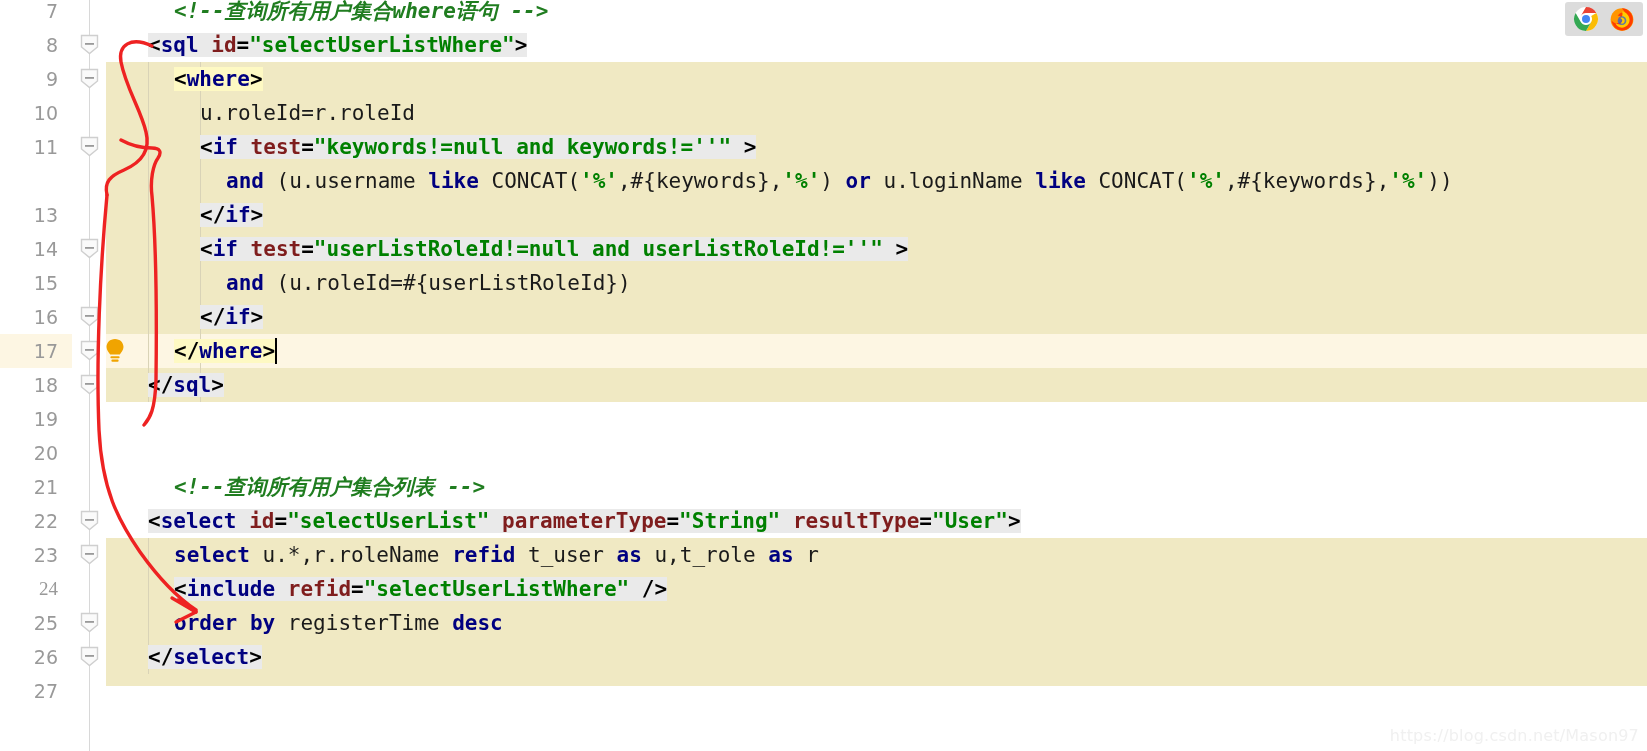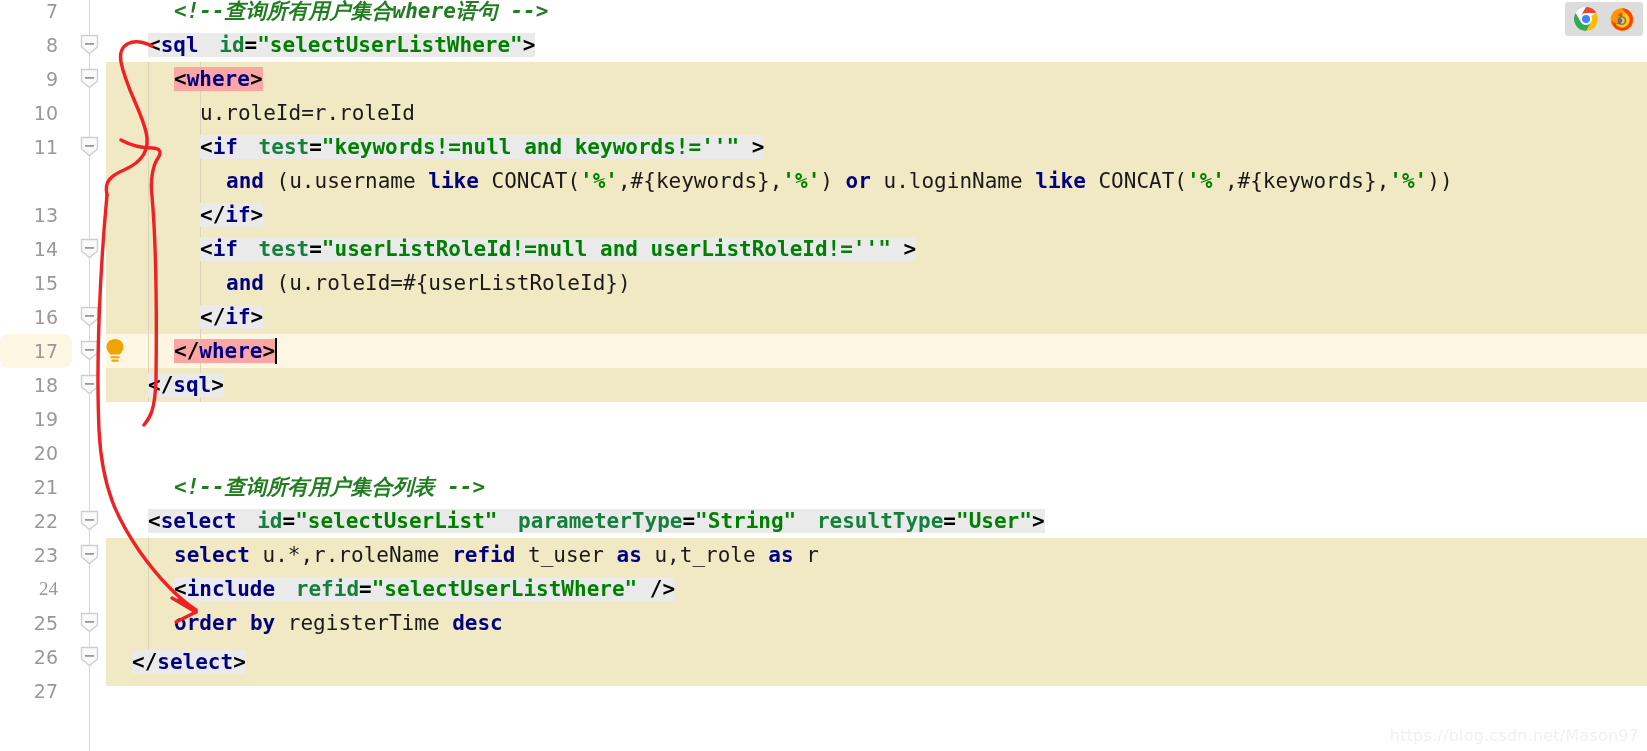--- a/index.html
+++ b/index.html
@@ -62,29 +62,29 @@
     display:flex;align-items:center;
     white-space:pre;
     font-size:21px;
     font-family:"DejaVu Sans Mono","Liberation Mono",monospace;
     z-index:2;
   }
   .line .seg{display:inline-block;}
   
   .t-punct{color:#000000;font-weight:bold;}
   .t-tag{color:#000080;font-weight:bold;}
-  .t-attr{color:#15803d;font-weight:bold;margin-left:8px;}
+  .t-attr{color:#7f1d1d;font-weight:bold;}
   .t-str{color:#008000;font-weight:bold;}
   .t-plain{color:#1a1a1a;}
   .t-kw{color:#000080;font-weight:bold;}
   .t-pct{color:#008000;font-weight:bold;}
   .t-comment{color:#207d20;font-style:italic;font-weight:bold;}
   
   .bg-tagline{background:#eaeaea;}
-  .bg-match{background:#fca5a5;}
+  .bg-match{background:#fef9c3;}
   .caret{
     display:inline-block;width:2px;height:26px;background:#000;
     vertical-align:middle;margin-left:0px;
   }
   
   .anno{
     position:absolute;left:0;top:0;width:1647px;height:751px;
     z-index:9;pointer-events:none;
   }
   
@@ -138,36 +138,36 @@
       <div class="line" style="top: 300px; padding-left: 94px;"><span class="seg bg-tagline"><span class="t-punct">&lt;/</span><span class="t-tag">if</span><span class="t-punct">&gt;</span></span></div>
       <div class="line" style="top: 334px; padding-left: 68px;"><span class="seg bg-match"><span class="t-punct">&lt;/</span><span class="t-tag">where</span><span class="t-punct">&gt;</span></span><span class="caret"></span></div>
       <div class="line" style="top: 368px; padding-left: 42px;"><span class="seg bg-tagline"><span class="t-punct">&lt;/</span><span class="t-tag">sql</span><span class="t-punct">&gt;</span></span></div>
       <div class="line" style="top: 402px; padding-left: 42px;"></div>
       <div class="line" style="top: 436px; padding-left: 42px;"></div>
       <div class="line" style="top: 470px; padding-left: 68px;"><span class="seg"><span class="t-comment">&lt;!--查询所有用户集合列表 --&gt;</span></span></div>
       <div class="line" style="top: 504px; padding-left: 42px;"><span class="seg bg-tagline"><span class="t-punct">&lt;</span><span class="t-tag">select</span><span class="t-plain"> </span><span class="t-attr">id</span><span class="t-punct">=</span><span class="t-str">"selectUserList"</span><span class="t-plain"> </span><span class="t-attr">parameterType</span><span class="t-punct">=</span><span class="t-str">"String"</span><span class="t-plain"> </span><span class="t-attr">resultType</span><span class="t-punct">=</span><span class="t-str">"User"</span><span class="t-punct">&gt;</span></span></div>
       <div class="line" style="top: 538px; padding-left: 68px;"><span class="seg"><span class="t-kw">select</span><span class="t-plain"> u.*,r.roleName </span><span class="t-kw">refid</span><span class="t-plain"> t_user </span><span class="t-kw">as</span><span class="t-plain"> u,t_role </span><span class="t-kw">as</span><span class="t-plain"> r</span></span></div>
       <div class="line" style="top: 572px; padding-left: 68px;"><span class="seg bg-tagline"><span class="t-punct">&lt;</span><span class="t-tag">include</span><span class="t-plain"> </span><span class="t-attr">refid</span><span class="t-punct">=</span><span class="t-str">"selectUserListWhere"</span><span class="t-punct"> /&gt;</span></span></div>
       <div class="line" style="top: 606px; padding-left: 68px;"><span class="seg"><span class="t-kw">order</span><span class="t-plain"> </span><span class="t-kw">by</span><span class="t-plain"> registerTime </span><span class="t-kw">desc</span></span></div>
-      <div class="line" style="top: 640px; padding-left: 26px; align-items: flex-end;"><span class="seg bg-tagline"><span class="t-punct">&lt;/</span><span class="t-tag">select</span><span class="t-punct">&gt;</span></span></div>
+      <div class="line" style="top: 640px; padding-left: 42px;"><span class="seg bg-tagline"><span class="t-punct">&lt;/</span><span class="t-tag">select</span><span class="t-punct">&gt;</span></span></div>
       <div class="line" style="top: 674px; padding-left: 42px;"></div>
     </div>
 
   <div class="gutter" id="gutter">
       <div class="gutter-row" style="top: -6px;">7</div>
       <div class="gutter-row" style="top: 28px;">8</div>
       <div class="gutter-row" style="top: 62px;">9</div>
       <div class="gutter-row" style="top: 96px;">10</div>
       <div class="gutter-row" style="top: 130px;">11</div>
       <div class="gutter-row" style="top: 164px; margin-left: 44px;">12</div>
       <div class="gutter-row" style="top: 198px;">13</div>
       <div class="gutter-row" style="top: 232px;">14</div>
       <div class="gutter-row" style="top: 266px;">15</div>
       <div class="gutter-row" style="top: 300px;">16</div>
-      <div class="gutter-row active" style="top: 334px; border-radius: 9px;">17</div>
+      <div class="gutter-row active" style="top: 334px;">17</div>
       <div class="gutter-row" style="top: 368px;">18</div>
       <div class="gutter-row" style="top: 402px;">19</div>
       <div class="gutter-row" style="top: 436px;">20</div>
       <div class="gutter-row" style="top: 470px;">21</div>
       <div class="gutter-row" style="top: 504px;">22</div>
       <div class="gutter-row" style="top: 538px;">23</div>
       <div class="gutter-row" style="top: 572px; font-family: Liberation Serif, serif;">24</div>
       <div class="gutter-row" style="top: 606px;">25</div>
       <div class="gutter-row" style="top: 640px;">26</div>
       <div class="gutter-row" style="top: 674px;">27</div>

